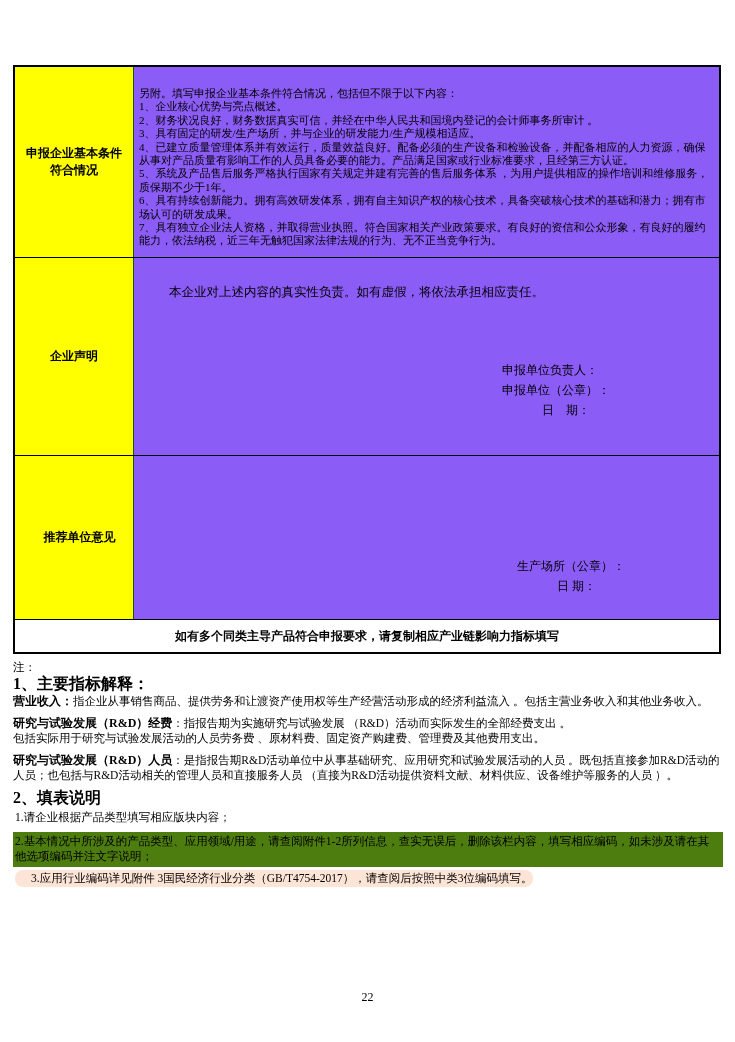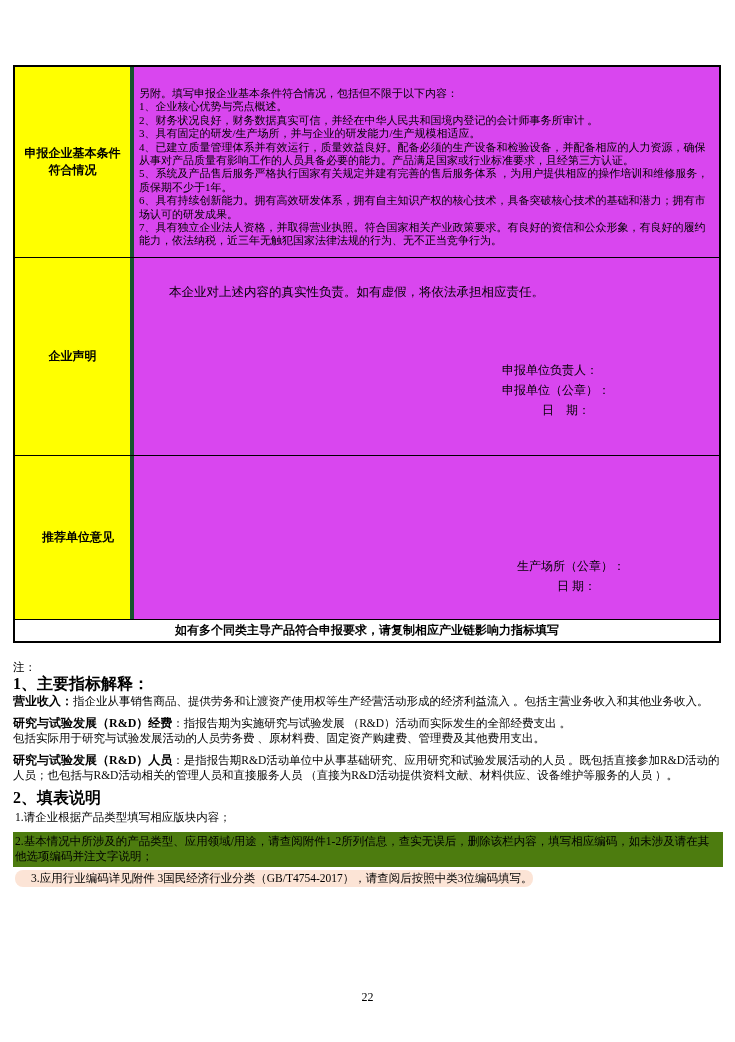--- a/index.html
+++ b/index.html
@@ -17,35 +17,35 @@
     position:absolute;left:13px;top:65px;width:708px;
     border:2px solid #000;
     box-sizing:border-box;
     background:#fff;
   }
   .trow{display:flex;box-sizing:border-box;}
   .trow + .trow{border-top:1px solid #000;}
   .label-cell{
     width:119px;flex:0 0 119px;
     background:#FFFF00;
-    border-right:4px solid #14532d;
+    border-right:1px solid #14532d;
     display:flex;flex-direction:column;align-items:center;justify-content:center;
     font-weight:bold;font-size:12px;line-height:17px;
     text-align:center;
     box-sizing:border-box;
   }
   .content-cell{
     position:relative;flex:1 1 auto;
     box-sizing:border-box;
-    background:#d946ef;
+    background:#8b5cf6;
   }
   .row1{height:190px;}
   .row2{height:198px;}
   .row3{height:164px;}
-  .row4{height:22px;}
+  .row4{height:33px;}
   .conditions{
     padding:20px 3px 0 5px;
     font-size:11px;line-height:13.4px;
     letter-spacing:0px;
   }
   .statement{
     position:absolute;left:35px;top:26px;
     font-size:12.5px;
   }
   .sign-block{

